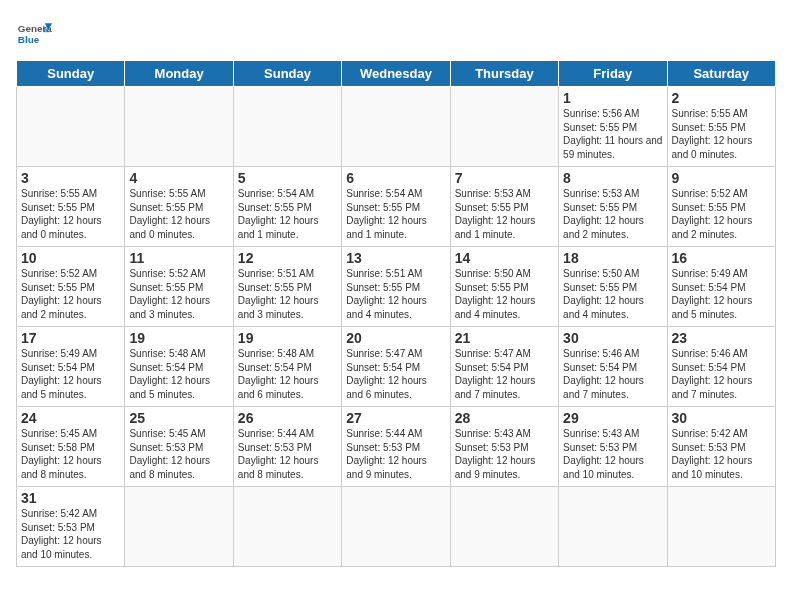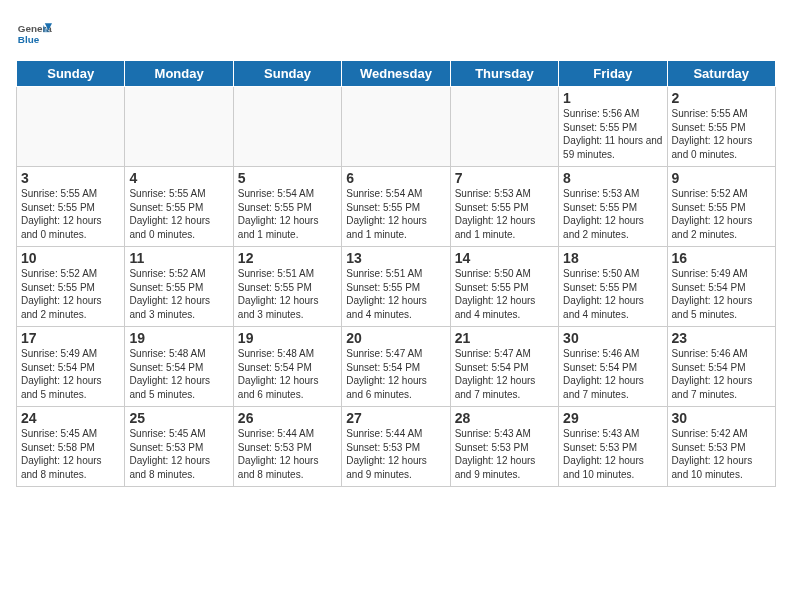--- a/index.html
+++ b/index.html
@@ -294,14 +294,28 @@
 Sunset: 5:53 PM
 Daylight: 12 hours and 10 minutes.</div>
         </td>
         <td>
           <span class="day-number">30</span>
           <div class="day-info">Sunrise: 5:42 AM
 Sunset: 5:53 PM
 Daylight: 12 hours and 10 minutes.</div>
         </td>
       </tr>
+      <tr>
+        <td>
+          <span class="day-number">31</span>
+          <div class="day-info">Sunrise: 5:42 AM
+Sunset: 5:53 PM
+Daylight: 12 hours and 10 minutes.</div>
+        </td>
+        <td class="empty-cell"></td>
+        <td class="empty-cell"></td>
+        <td class="empty-cell"></td>
+        <td class="empty-cell"></td>
+        <td class="empty-cell"></td>
+        <td class="empty-cell"></td>
+      </tr>
     </tbody>
 </table>
 
 </body></html>

